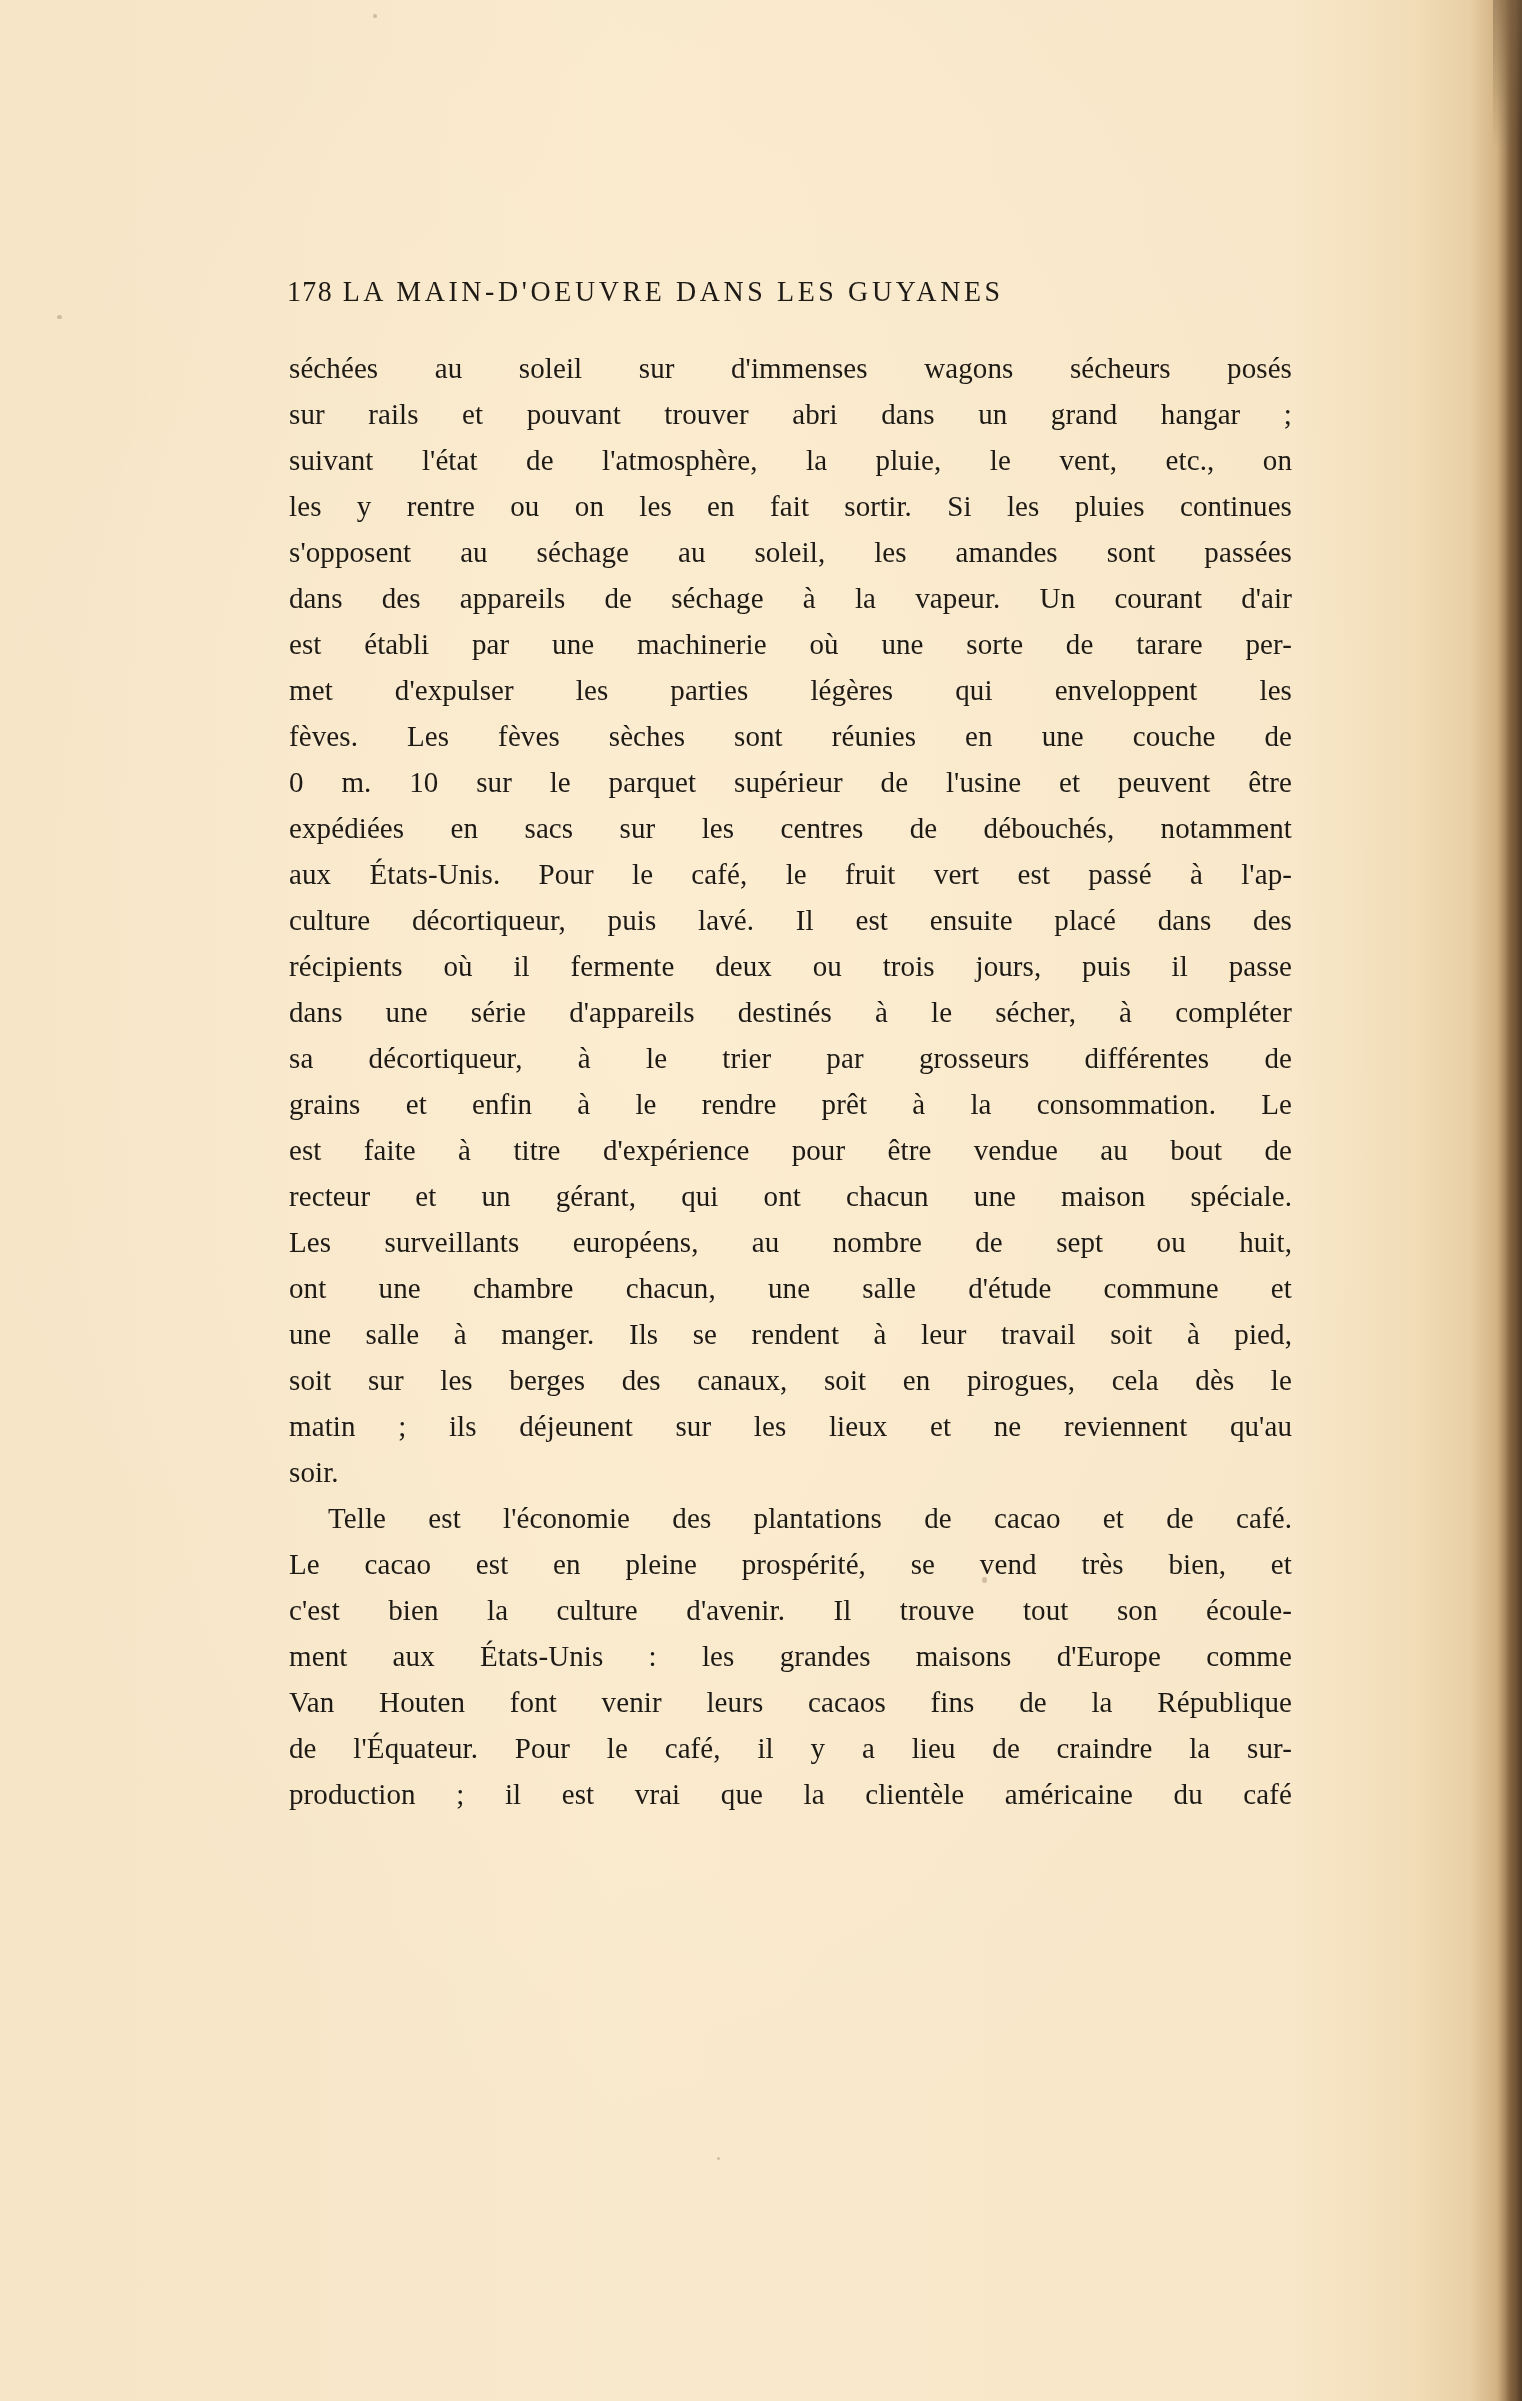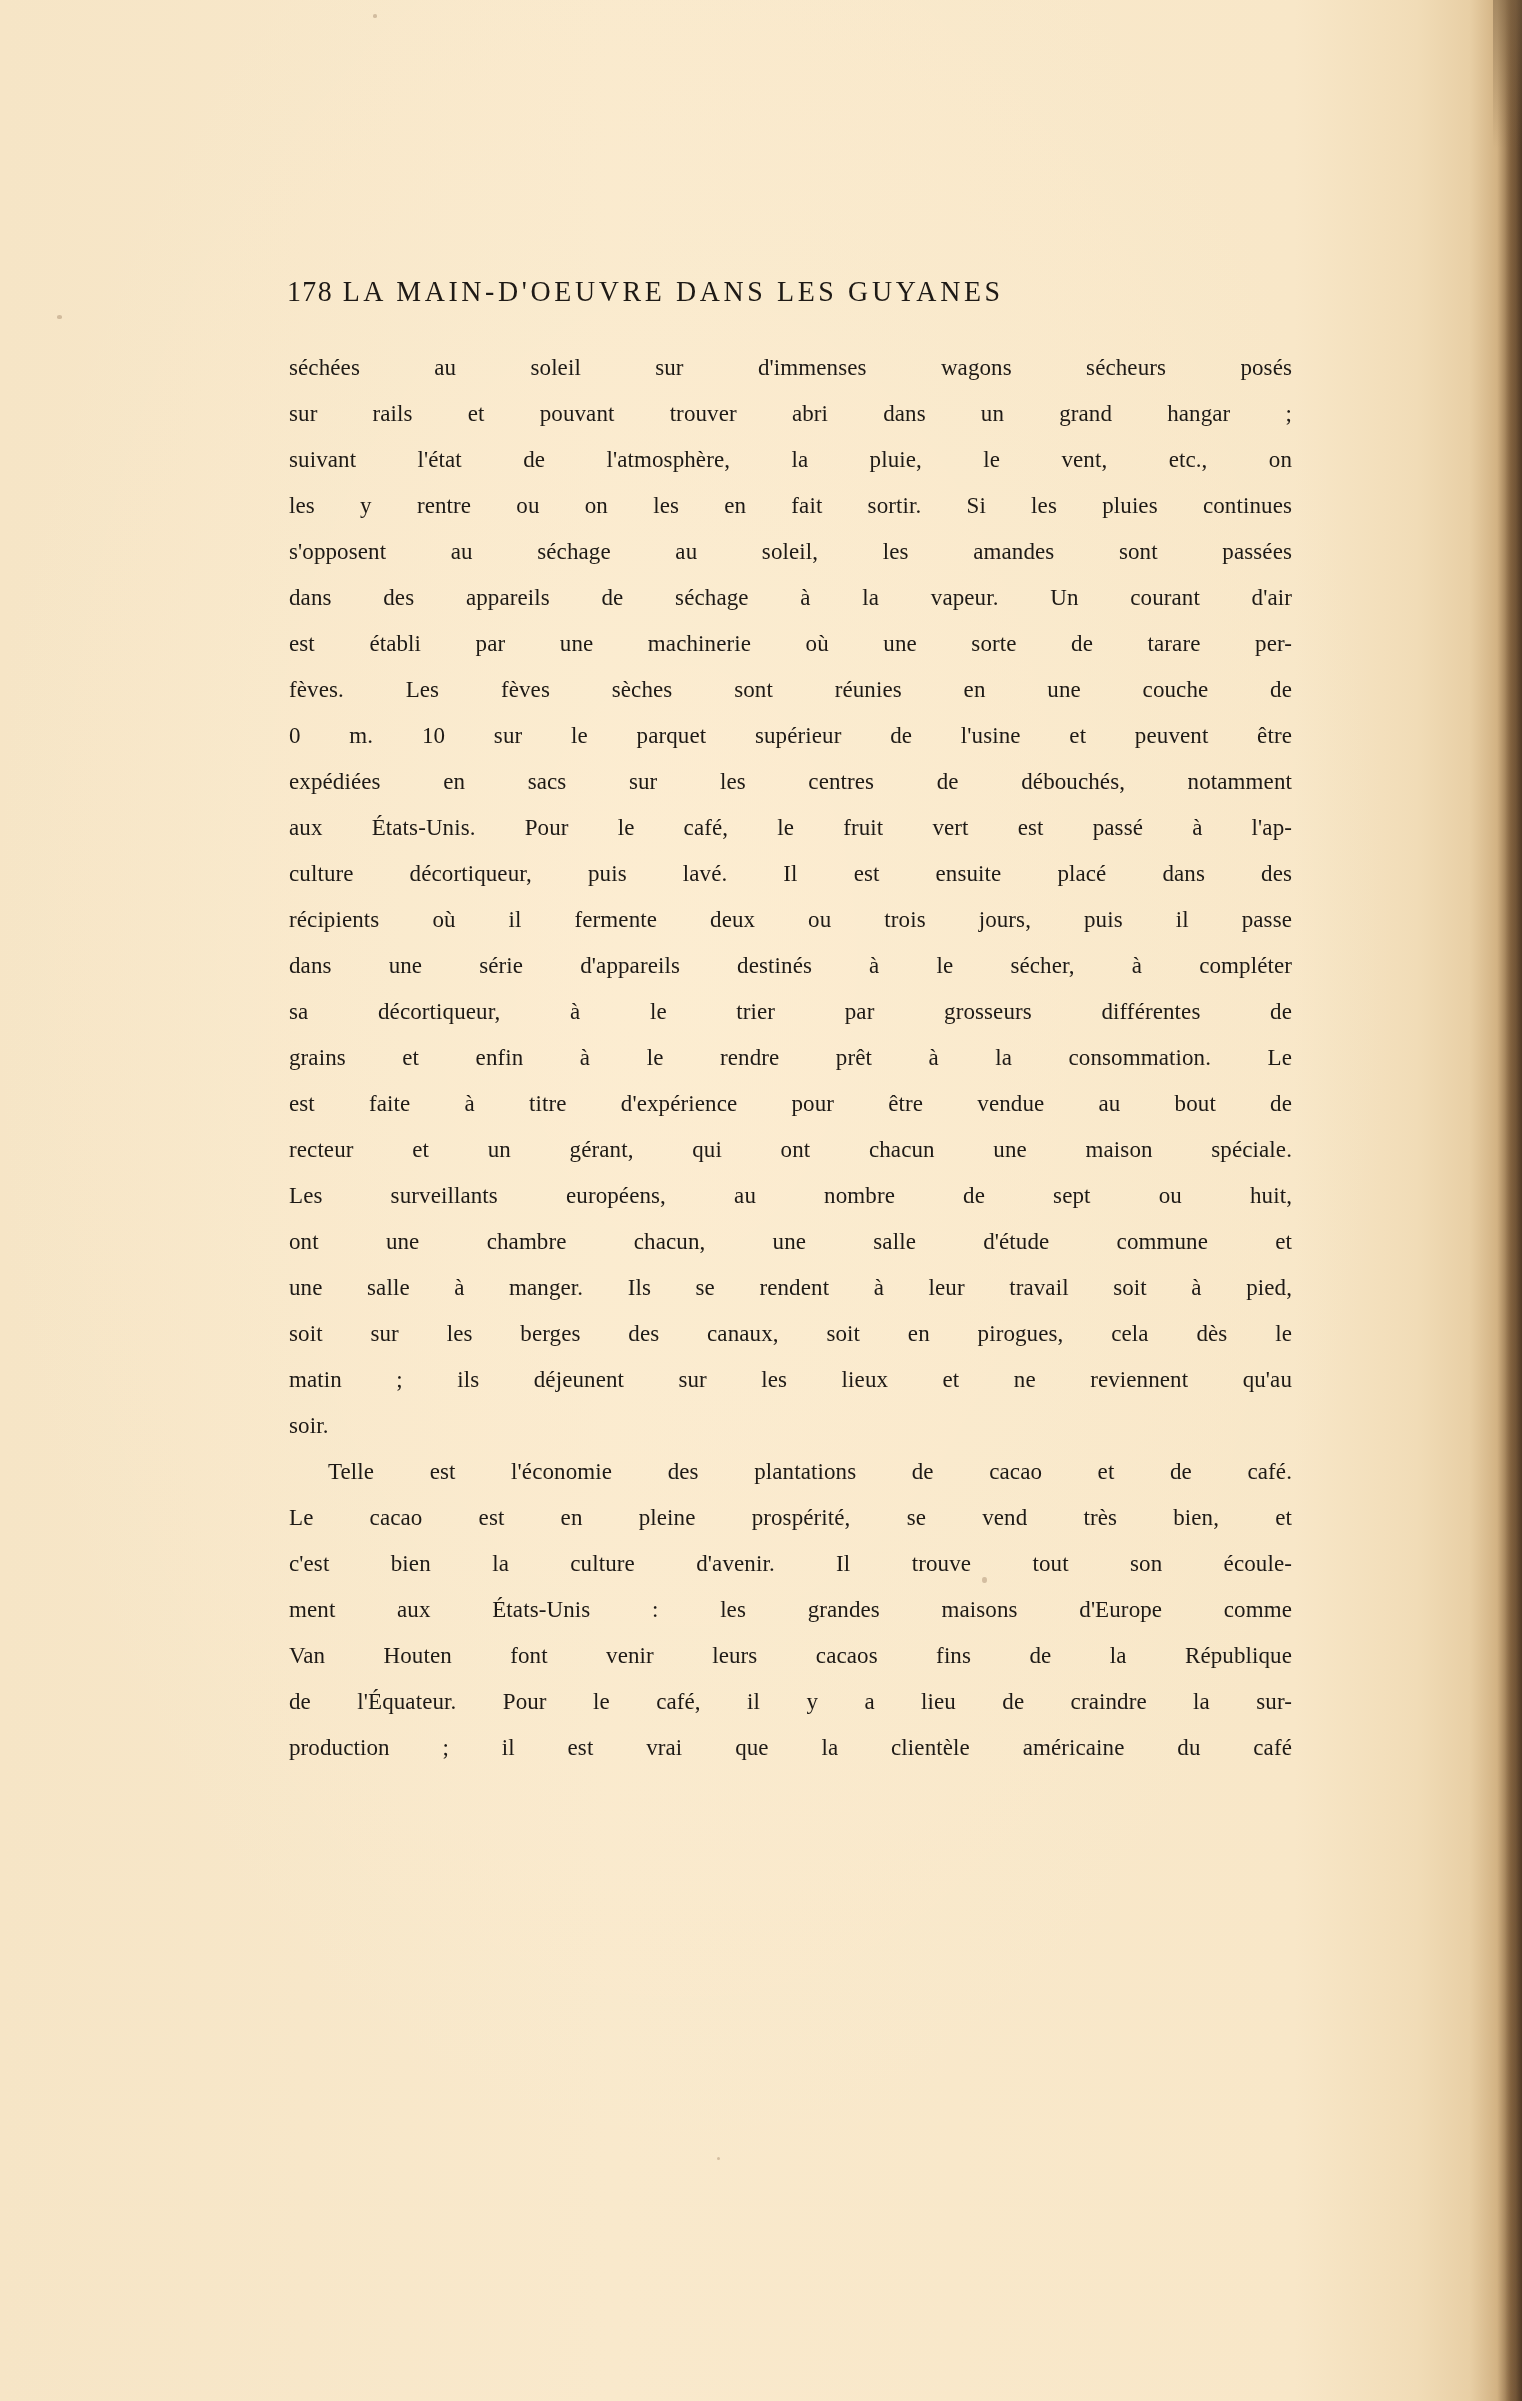--- a/index.html
+++ b/index.html
@@ -54,21 +54,21 @@
   }
   .body-text {
     position: absolute;
     left: 289px;
     top: 345px;
     width: 1003px;
   }
   .line {
     height: 46px;
     line-height: 46px;
-    font-size: 23px;
+    font-size: 29px;
     white-space: nowrap;
     text-align: justify;
     text-align-last: justify;
     letter-spacing: 0.1px;
     word-spacing: 0px;
   }
   .line.last {
     text-align-last: left;
   }
   .line.indent {
@@ -97,20 +97,21 @@
   </div>
 
   <div class="body-text">
     <div class="line">séchées au soleil sur d'immenses wagons sécheurs posés</div>
     <div class="line">sur rails et pouvant trouver abri dans un grand hangar ;</div>
     <div class="line">suivant l'état de l'atmosphère, la pluie, le vent, etc., on</div>
     <div class="line">les y rentre ou on les en fait sortir. Si les pluies continues</div>
     <div class="line">s'opposent au séchage au soleil, les amandes sont passées</div>
     <div class="line">dans des appareils de séchage à la vapeur. Un courant d'air</div>
     <div class="line">est établi par une machinerie où une sorte de tarare per-</div>
+    <div class="line">met d'expulser les parties légères qui enveloppent les</div>
     <div class="line">fèves. Les fèves sèches sont réunies en une couche de</div>
     <div class="line">0 m. 10 sur le parquet supérieur de l'usine et peuvent être</div>
     <div class="line">expédiées en sacs sur les centres de débouchés, notamment</div>
     <div class="line">aux États-Unis. Pour le café, le fruit vert est passé à l'ap-</div>
     <div class="line">culture décortiqueur, puis lavé. Il est ensuite placé dans des</div>
     <div class="line">récipients où il fermente deux ou trois jours, puis il passe</div>
     <div class="line">dans une série d'appareils destinés à le sécher, à compléter</div>
     <div class="line">sa décortiqueur, à le trier par grosseurs différentes de</div>
     <div class="line">grains et enfin à le rendre prêt à la consommation. Le</div>
     <div class="line">est faite à titre d'expérience pour être vendue au bout de</div>

